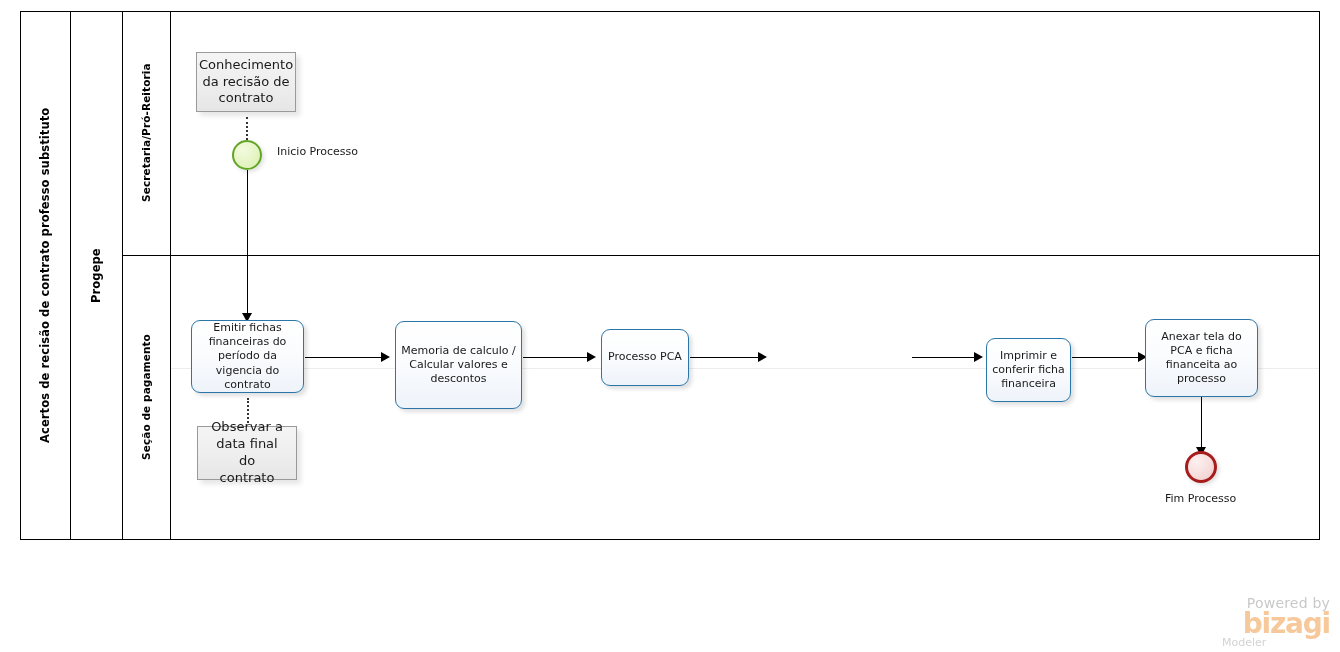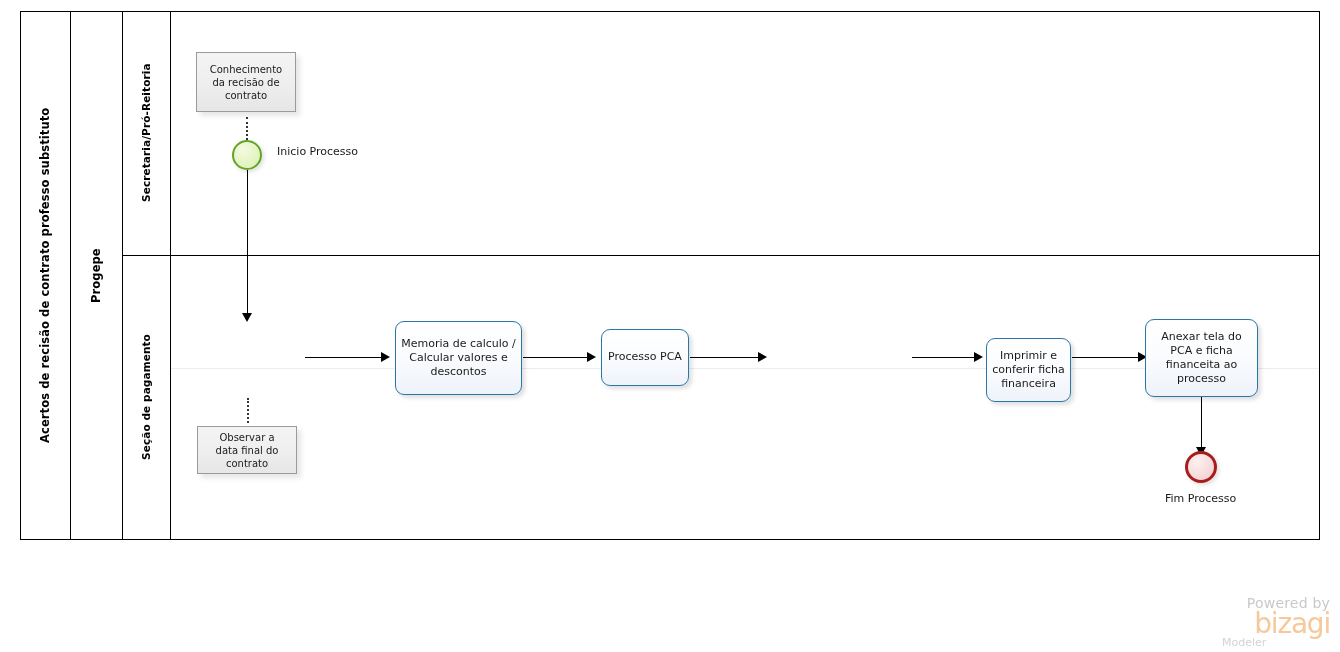--- a/index.html
+++ b/index.html
@@ -151,21 +151,21 @@
   .annotation {
     position: absolute;
     box-sizing: border-box;
     border: 1px solid #9a9a9a;
     background: linear-gradient(180deg, #f4f4f4 0%, #eeeeee 55%, #e6e6e6 100%);
     box-shadow: 4px 4px 5px rgba(0,0,0,0.10);
     display: flex;
     align-items: center;
     justify-content: center;
     text-align: center;
-    font-size: 10px;
+    font-size: 13px;
     line-height: 1.3;
     color: #1a1a1a;
     padding: 2px 13px;
   }
 
   
   .conn-h {
     position: absolute;
     height: 0;
     border-top: 1.6px solid #000000;
@@ -209,21 +209,21 @@
     color: #c9c9c9;
     letter-spacing: 0.2px;
     line-height: 1;
     margin-bottom: 1px;
   }
   #brand-name {
     font-size: 28px;
     color: #f6c89a;
     line-height: 0.95;
     letter-spacing: -1.2px;
-    font-weight: normal;
+    font-weight: bold;
     text-align: right;
   }
   #brand-modeler {
     font-size: 11px;
     color: #d3d3d3;
     line-height: 1;
     text-align: left;
     margin-left: 0;
     margin-top: -1px;
   }
@@ -251,25 +251,28 @@
   </div>
 
   <div class="assoc-v" style="left:246px; top:117px; height:27px;"></div>
 
   <div class="event start" style="left:232px; top:140px;"></div>
   <div class="event-label" style="left:277px; top:145px;">Inicio Processo</div>
 
   <div class="conn-v" style="left:247px; top:170px; height:145px;"></div>
   <div class="arrow-d" style="left:242px; top:313px;"></div>
 
+  <div class="task" style="left:191px; top:320px; width:113px; height:73px;">
+    <span>Emitir fichas financeiras do período da vigencia do contrato</span>
+  </div>
 
   <div class="conn-h" style="left:305px; top:357px; width:78px;"></div>
   <div class="arrow-r" style="left:381px; top:352px;"></div>
 
-  <div class="task" style="left:395px; top:321px; width:127px; height:74px;">
+  <div class="task" style="left:395px; top:321px; width:127px; height:88px;">
     <span>Memoria de calculo / Calcular valores e descontos</span>
   </div>
 
   <div class="conn-h" style="left:523px; top:357px; width:66px;"></div>
   <div class="arrow-r" style="left:587px; top:352px;"></div>
 
   <div class="task" style="left:601px; top:329px; width:88px; height:57px;">
     <span>Processo PCA</span>
   </div>
 
@@ -292,21 +295,21 @@
   </div>
 
   <div class="conn-v" style="left:1201px; top:397px; height:52px;"></div>
   <div class="arrow-d" style="left:1196px; top:447px;"></div>
 
   <div class="event end" style="left:1185px; top:451px;"></div>
   <div class="event-label" style="left:1165px; top:492px;text-align:center;">Fim Processo</div>
 
   <div class="assoc-v" style="left:247px; top:398px; height:25px;"></div>
 
-  <div class="annotation" style="left:197px; top:426px; width:100px; height:48px;">
+  <div class="annotation" style="left:197px; top:426px; width:100px; height:54px;">
     <span>Observar a data final do contrato</span>
   </div>
 
   <div id="brand">
     <div id="brand-powered">Powered by</div>
     <div id="brand-name">bizagi</div>
     <div id="brand-modeler">Modeler</div>
   </div>
 
 </div>

